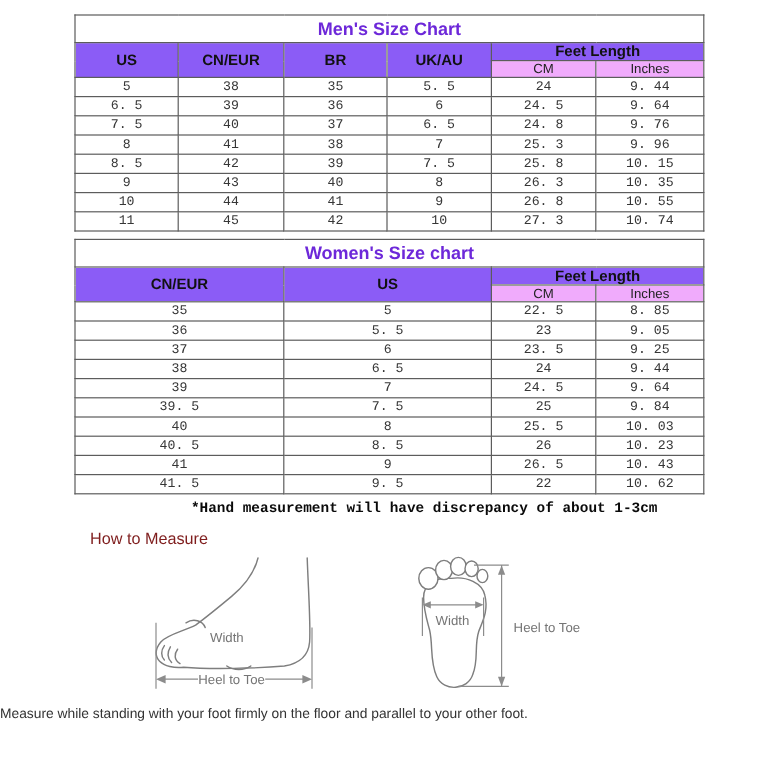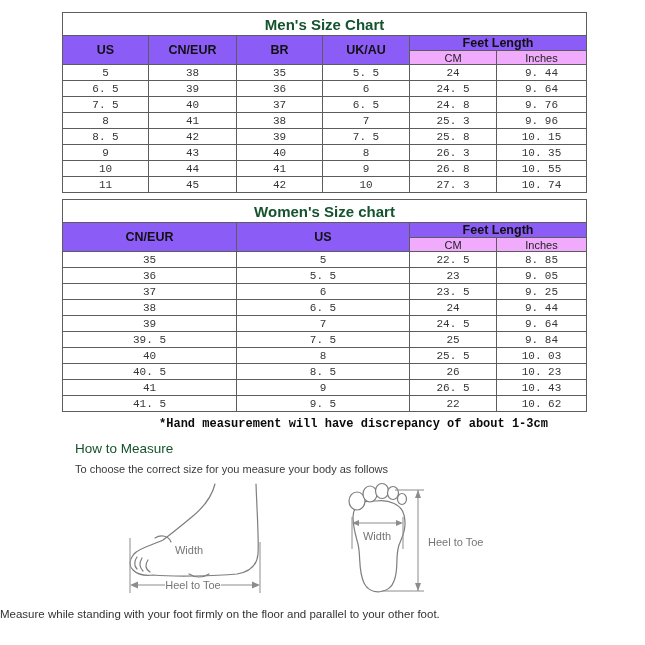--- a/index.html
+++ b/index.html
@@ -2,32 +2,32 @@
 <html><head>
 <meta charset="utf-8">
 <style>
   html,body{margin:0;padding:0;background:#ffffff;}
   #page{position:relative;width:645px;height:645px;background:#ffffff;overflow:hidden;
         font-family:"Liberation Sans",sans-serif;box-sizing:border-box;padding-top:12px;}
 
   table.size-table{border-collapse:collapse;table-layout:fixed;width:524px;margin-left:62px;}
   table.size-table th,table.size-table td{border:1px solid #5c5c5c;text-align:center;
         padding:0;overflow:hidden;white-space:nowrap;}
-  .title-cell{height:22px;background:#ffffff;color:#14532d;
+  .title-cell{height:22px;background:#ffffff;color:#6d28d9;
         font:bold 15px "Liberation Sans",sans-serif;}
   .hdr{background:#8b5cf6;color:#111;font:bold 12.5px "Liberation Sans",sans-serif;height:14px;}
   .subhdr{background:#f0abfc;color:#222;font:11px "Liberation Sans",sans-serif;height:13px;}
   table.size-table tbody td{height:15px;color:#363636;
         font:11px "Liberation Mono","DejaVu Sans Mono",monospace;}
 
   .women{margin-top:6px;}
 
   .notes{margin:5px 0 0 62px;color:#0a0a0a;
         font:bold 12px "Liberation Mono","DejaVu Sans Mono",monospace;line-height:14px;text-align:center;}
-  .measure-heading{margin:10px 16px 0 75px;color:#14532d;
+  .measure-heading{margin:10px 16px 0 75px;color:#7f1d1d;
         font:13.5px "Liberation Sans",sans-serif;}
   .measure-intro{margin:7px 0 0 75px;color:#3a3a3a;font:11px "Liberation Sans",sans-serif;}
 
   .diagrams{position:relative;height:130px;margin-top:2px;}
   .diagrams svg{position:absolute;}
   #side-foot-svg{left:125px;top:5px;}
   #top-foot-svg{left:345px;top:0px;}
   .outline{fill:none;stroke:#7e7e7e;stroke-width:1.2;stroke-linecap:round;stroke-linejoin:round;}
   .toe{fill:#ffffff;stroke:#7e7e7e;stroke-width:1.2;}
   .dim{fill:none;stroke:#8c8c8c;stroke-width:1;}
@@ -217,21 +217,20 @@
           <td>10. 62</td>
         </tr>
       </tbody>
   </table>
 
   <div class="notes">
     <div>*Hand measurement will have discrepancy of about 1-3cm</div>
   </div>
 
   <div class="measure-heading">How to Measure</div>
-  <div class="measure-intro">To choose the correct size for you measure your body as follows</div>
 
   <div class="diagrams">
 
     <svg id="side-foot-svg" width="145" height="120" viewBox="0 0 145 120">
       <path class="outline" d="M 90,2 C 87,14 80,24 68,34 C 56,44 46,52 38,58 C 28,63 14,66 9,72
                C 4,78 4,84 8,88 C 12,92 20,94 28,93 C 50,95 90,94 112,92
                C 124,90 132,84 133,72 C 134,58 132,30 131,2"></path>
       <path class="outline" d="M 12,75 C 9,79 9,84 12,87 M 17,76 C 14,81 14,85 18,89
                M 23,78 C 20,82 20,87 25,90 M 30,56 C 36,52 44,54 46,60
                M 64,92 C 70,96 78,96 84,92"></path>

